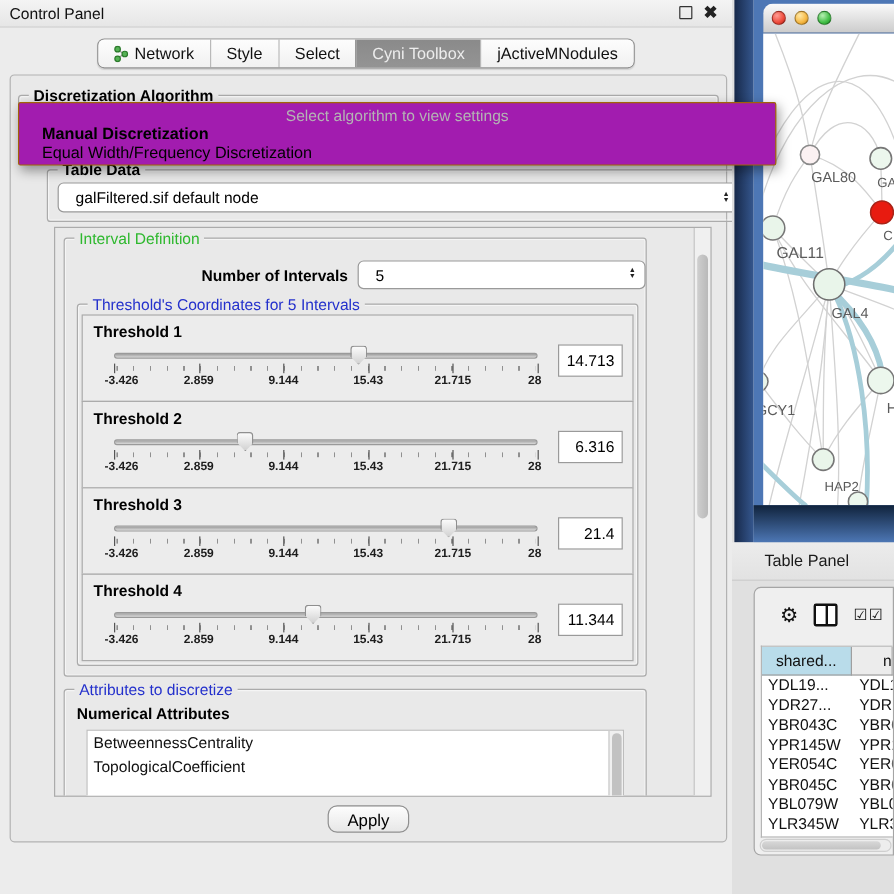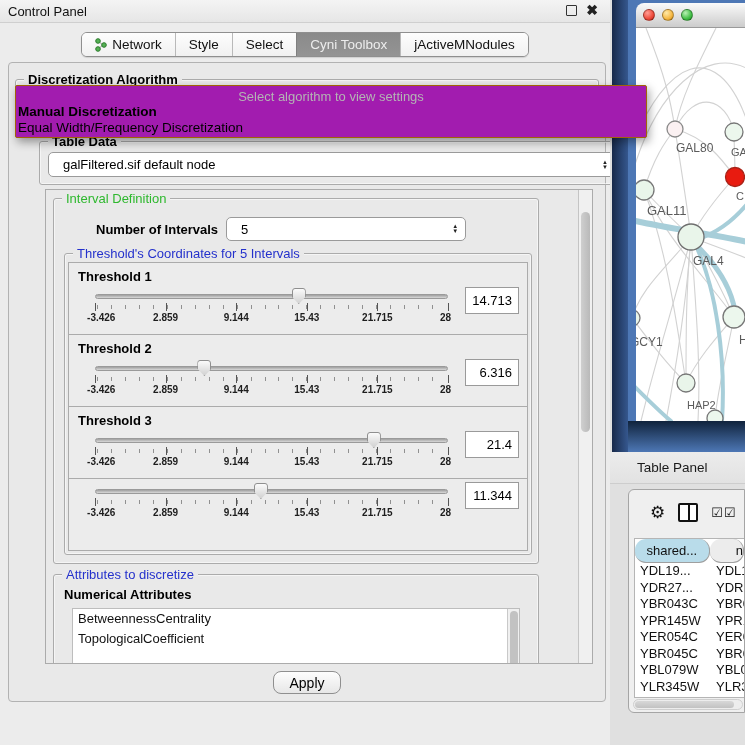--- a/index.html
+++ b/index.html
@@ -44,37 +44,37 @@
 
   
   #grp-alg { left:6px; top:16px; width:584px; height:58px; }
   #alg-combo { position:absolute; left:8px; top:24px; width:566px; height:25px;
     box-shadow:0 0 0 3px #79a8d9; }
 
   
   .popup { position:absolute; left:6px; top:22px; width:632px; height:53px; background:#a21caf;
     border:1px solid #a16207; border-radius:2px; box-shadow:2px 4px 10px rgba(0,0,0,.38); z-index:40; }
   .popup-hint { text-align:center; color:#b4b4b4; font-size:13px; padding-top:3px; }
-  .popup-opt { font-size:13.5px; color:#000; padding-left:2px; line-height:16px; }
+  .popup-opt { font-size:13.5px; color:#000; padding-left:19px; line-height:16px; }
   .popup-opt.first { font-weight:bold; }
 
   
   #grp-tdata { left:6px; top:78px; width:584px; height:44px;margin-left:24px; }
   #tdata-combo { position:absolute; left:8px; top:10px; width:568px; height:25px; padding-left:14px; }
 
   
   .viewport { position:absolute; left:36px; top:126px; width:548px; height:475px;
     border:1px solid #ababab; background:#e9e9e9; overflow:hidden; }
   .vscroll { position:absolute; right:0; top:0; width:14px; height:100%;
     background:#f0f0f0; border-left:1px solid #c4c4c4; }
   .vscroll .thumb-v { position:absolute; left:2px; width:9px; border-radius:5px;
     background:linear-gradient(90deg,#cfcfcf,#b9b9b9); }
 
   #grp-interval { left:7px; top:8px; width:486px; height:366px; }
-  .noi-row { display:flex; align-items:center; margin:18px 0 0 42px; }
+  .noi-row { display:flex; align-items:center; margin:18px 0 0 12px;justify-content:flex-end; }
   .noi-label { font-size:13px; font-weight:bold; color:#000; }
   #noi-combo { width:240px; height:24px; margin-left:8px; padding-left:14px; }
 
   #grp-thr { position:absolute; left:10px; top:54px; width:468px; height:302px; }
   .thr-stack { position:absolute; left:3px; top:8px; right:3px; bottom:4px; }
   .thr-panel { position:relative; height:73px; border:1px solid #ababab; background:#ececec; margin-top:-1px; }
   .thr-panel:first-child { margin-top:0; }
   .thr-label { font-size:13px; font-weight:bold; color:#000; padding:6px 0 0 9px; }
   .thr-body { display:flex; align-items:flex-start; padding:2px 8px 0 26px; }
   .slider-stack { flex:1; position:relative; height:40px; }
@@ -146,21 +146,21 @@
   .tp-toolbar { position:absolute; left:0; top:0; right:0; height:44px; display:flex;
     align-items:center; gap:13px; padding-left:21px; }
   .gear { font-size:17px; color:#111; line-height:17px; }
   .cols-icon { width:20px; height:19px; border:2px solid #111; border-radius:2px; position:relative; background:#fff; }
   .cols-icon:before { content:""; position:absolute; left:50%; top:0; bottom:0; width:2px; background:#111; }
   .checks { font-size:13px; color:#111; letter-spacing:1px; }
   .tp-table { position:absolute; left:5px; top:48px; right:0; bottom:14px; background:#fff;
     border:1px solid #b5b5b5; border-right:none; overflow:hidden; }
   .thead { display:flex; height:24px; }
   .th { font-size:13px; color:#111; display:flex; align-items:center; justify-content:center;
-    border-right:1px solid #9f9f9f; border-bottom:1px solid #9f9f9f;border-radius:11px; }
+    border-right:1px solid #9f9f9f; border-bottom:1px solid #9f9f9f; }
   .th.c0 { width:76px; background:#b9dcea; }
   .th.c1 { flex:1; background:#ececec; justify-content:flex-start; padding-left:26px; }
   .trow { display:flex; height:16.5px; }
   .tcell { font-size:13px; color:#111; white-space:nowrap; overflow:hidden; }
   .tcell.c0 { width:76px; padding-left:5px; }
   .tcell.c1 { flex:1; padding-left:5px; }
   .hscroll { position:absolute; left:4px; right:1px; bottom:2px; height:11px;
     background:#ededed; border:1px solid #cfcfcf; border-radius:6px; }
   .hscroll .thumb-h { position:absolute; left:1px; top:1px; bottom:1px; width:92%;
     border-radius:5px; background:linear-gradient(#d8d8d8,#c2c2c2); }
@@ -315,20 +315,21 @@
                         <span class="t2" style="left:40%">9.144</span>
                         <span class="t3" style="left:60%">15.43</span>
                         <span class="t4" style="left:80%">21.715</span>
                         <span class="t5" style="left:100%">28</span>
                       </div>
        </div>
        <div class="val-box">21.4</div>
      </div>
                 </div>
                 <div class="thr-panel">
+                  <div class="thr-label">Threshold 4</div>
      <div class="thr-body">
        <div class="slider-stack">
          <div class="track"></div>
          <div class="thumb" style="left:calc(46.99929994272259% - 7px)"></div>
          <div class="ticks"></div>
                       <div class="majortick" style="left:0%"></div>
                       <div class="majortick" style="left:20%"></div>
                       <div class="majortick" style="left:40%"></div>
                       <div class="majortick" style="left:60%"></div>
                       <div class="majortick" style="left:80%"></div>

